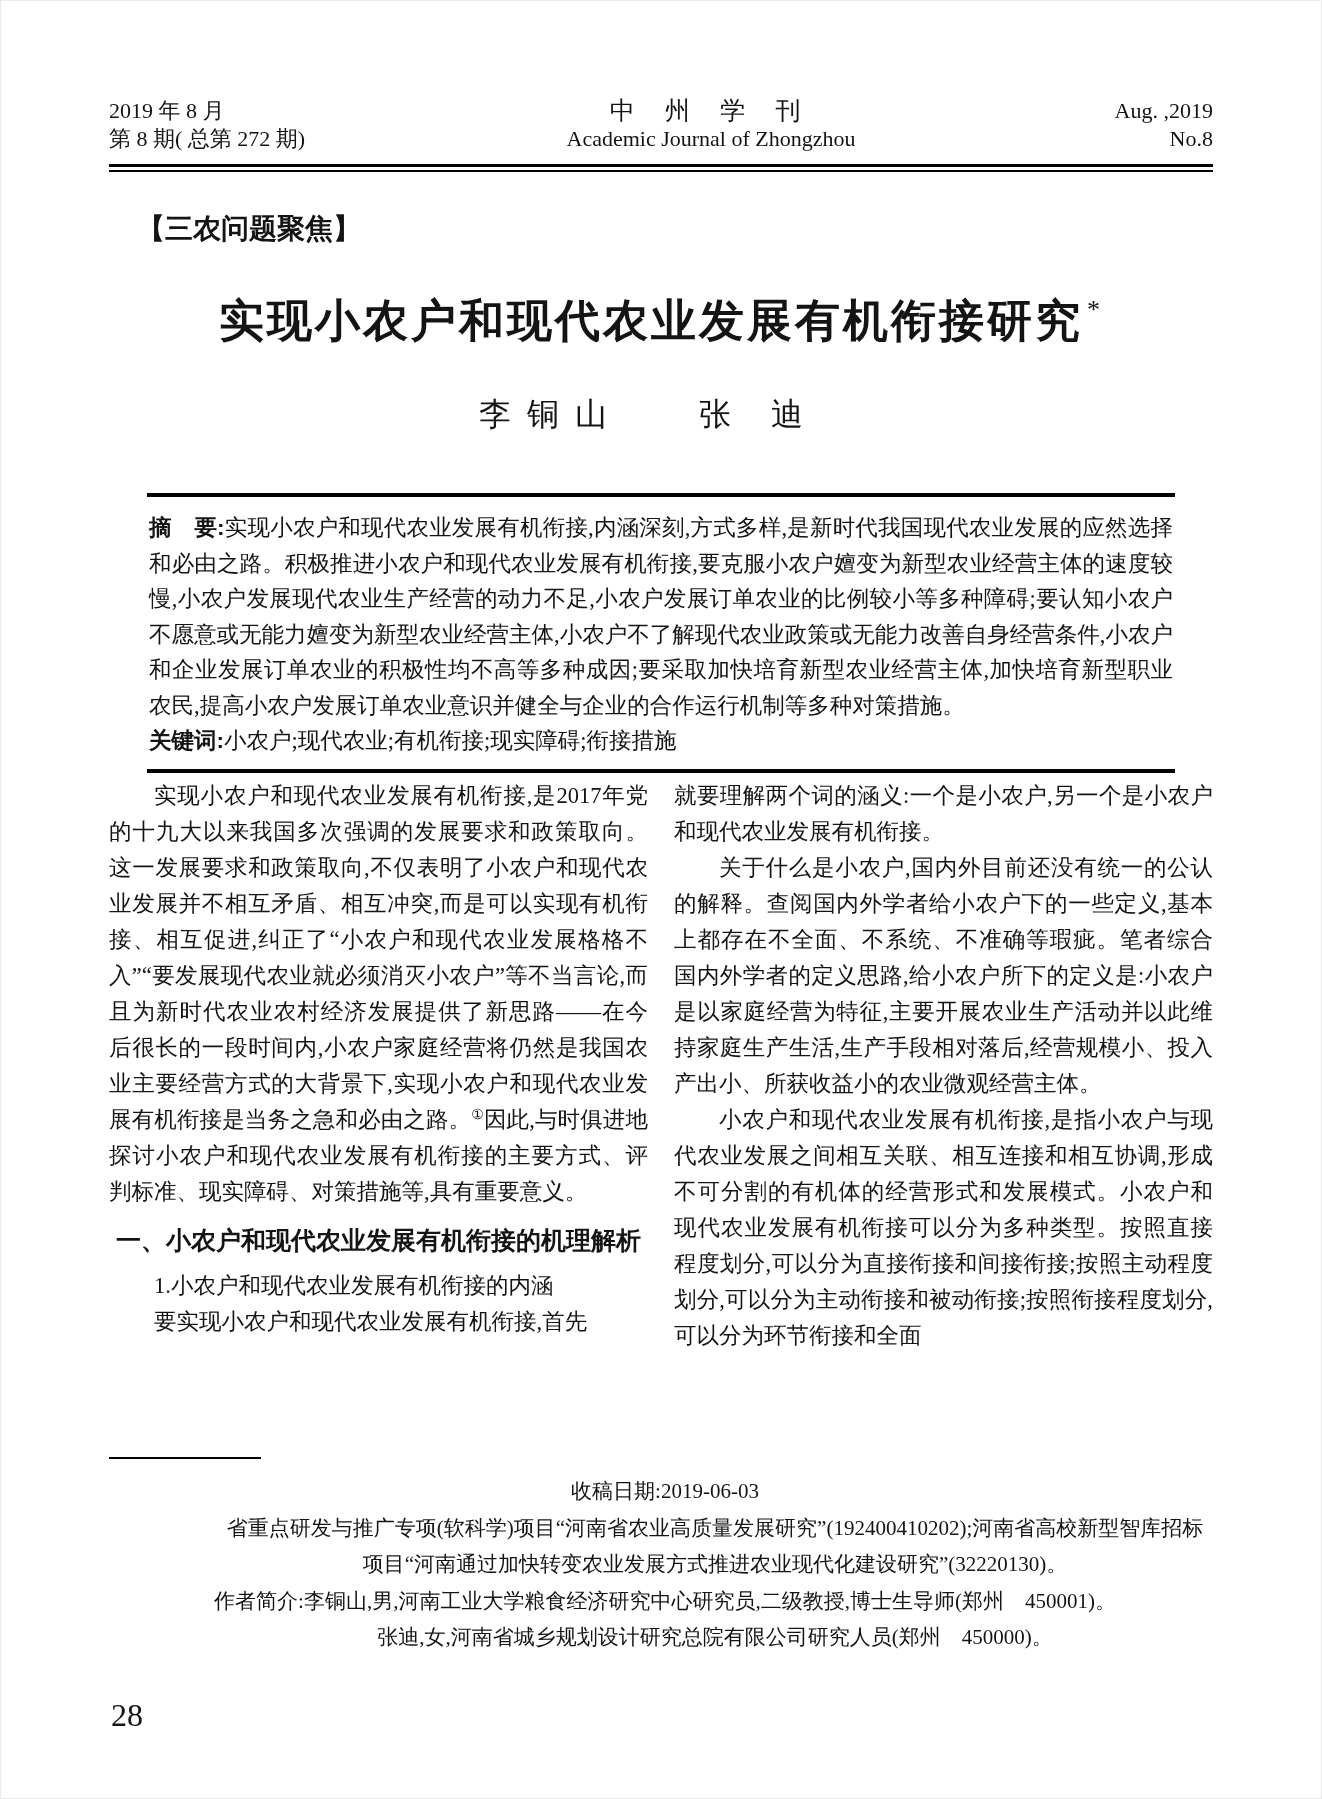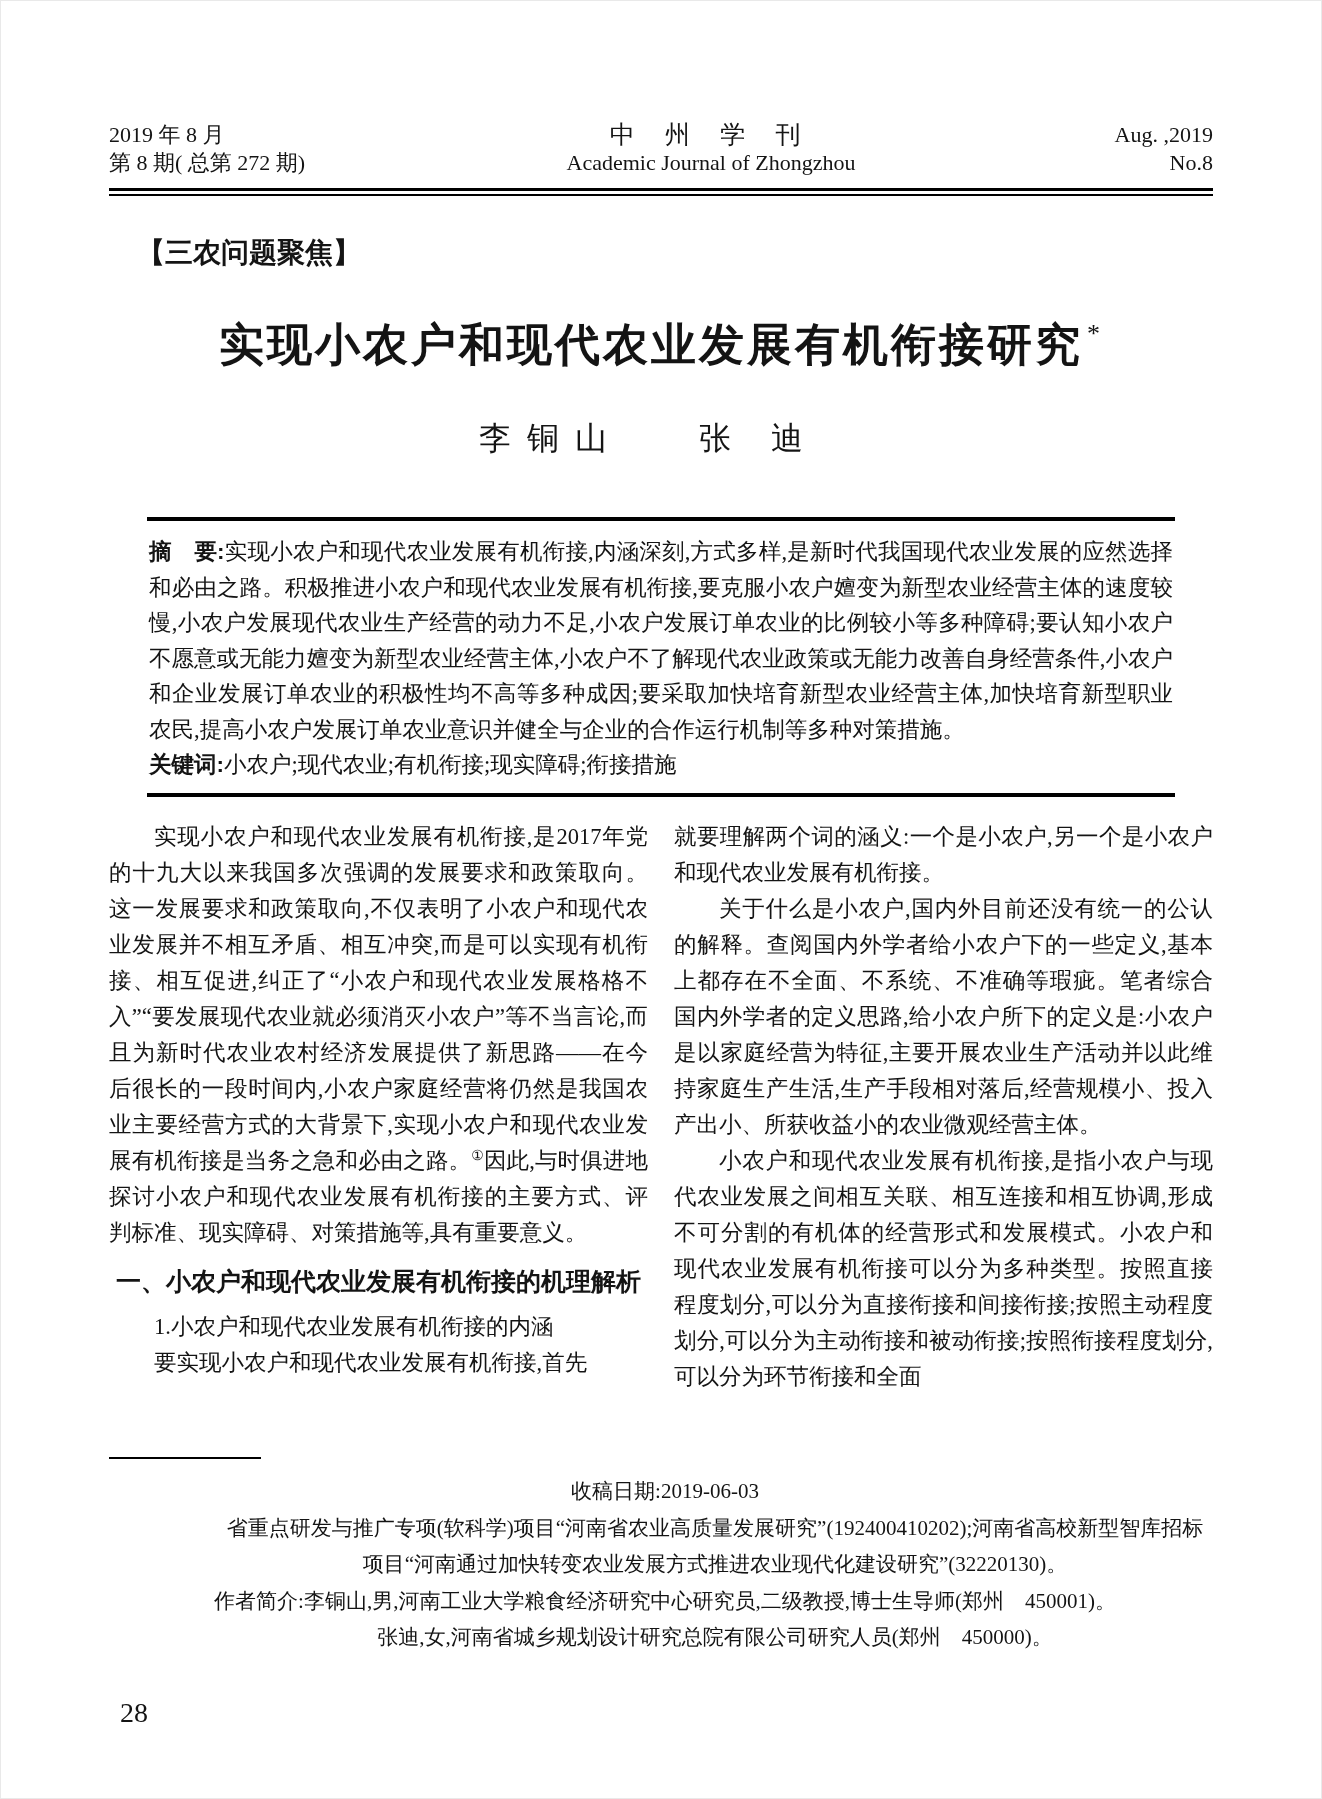--- a/index.html
+++ b/index.html
@@ -5,21 +5,21 @@
   html,body{margin:0;padding:0;background:#f3f3f3;}
   .page{
     width:1322px;height:1799px;position:relative;margin:0 auto;
     background:#ffffff;box-sizing:border-box;border:1px solid #e9e9e9;
     font-family:"Liberation Serif","DejaVu Serif",serif;color:#141414;
   }
   .content{padding:0 108px;}
 
   
   .journal-header{display:flex;justify-content:space-between;align-items:flex-end;
-    padding-top:120px;font-size:22px;line-height:28px;}
+    padding-top:96px;font-size:22px;line-height:28px;}
   .jh-left{width:280px;text-align:left;}
   .jh-center{flex:1;text-align:center;}
   .jh-center .cn{font-size:25px;letter-spacing:12px;}
   .jh-right{width:180px;text-align:right;}
 
   .rule-double{margin-top:11px;height:3px;border-top:3px solid #000;border-bottom:2px solid #000;}
 
   .section-tag{margin-top:38px;padding-left:28px;
     font-family:"Liberation Sans","DejaVu Sans",sans-serif;font-weight:700;font-size:28px;}
 
@@ -35,38 +35,38 @@
 
   
   .abstract-block{margin:62px 38px 0;border-top:4px solid #000;border-bottom:4px solid #000;
     padding:13px 2px 10px;font-size:22.5px;line-height:35.5px;}
   .abs-p,.kw-p{margin:0;text-align:justify;}
   .lbl{font-family:"Liberation Sans","DejaVu Sans",sans-serif;font-weight:700;}
   .meta-row{display:flex;justify-content:space-between;margin-top:5px;line-height:38px;}
   .meta-item{white-space:nowrap;}
 
   
-  .columns{display:flex;gap:26px;margin-top:22px;height:584px;overflow:hidden;
+  .columns{display:flex;gap:26px;margin-top:5px;height:584px;overflow:hidden;
     font-size:22.5px;line-height:36px;text-align:justify;}
   .col{flex:1;min-width:0;}
   .col p{margin:0;text-indent:2em;}
   .col p.no-indent{text-indent:0;}
   .h2{font-family:"Liberation Sans","DejaVu Sans",sans-serif;font-weight:700;
     font-size:25px;text-align:center;text-indent:0;margin:13px 0 11px;line-height:34px;}
   .subhead{text-indent:2em;}
   sup.fnmark{font-size:0.62em;line-height:0;}
 
   
   .footer-area{position:absolute;left:108px;right:100px;top:1456px;text-align:center;}
   .fn-sep{width:152px;border-top:2.5px solid #000;}
   .footnotes{margin-top:14px;font-size:21px;line-height:36.5px;}
   .footnotes div{white-space:nowrap;overflow:hidden;}
   .fn-indent{padding-left:100px;}
 
-  .page-num{position:absolute;left:119px;top:1696px;font-size:28px;}
+  .page-num{position:absolute;left:110px;top:1696px;font-size:32px;}
 </style>
 </head>
 <body>
 
 <div class="page">
   <div class="content">
 
     <div class="journal-header">
       <div class="jh-left">
         <div>2019 年 8 月</div>

